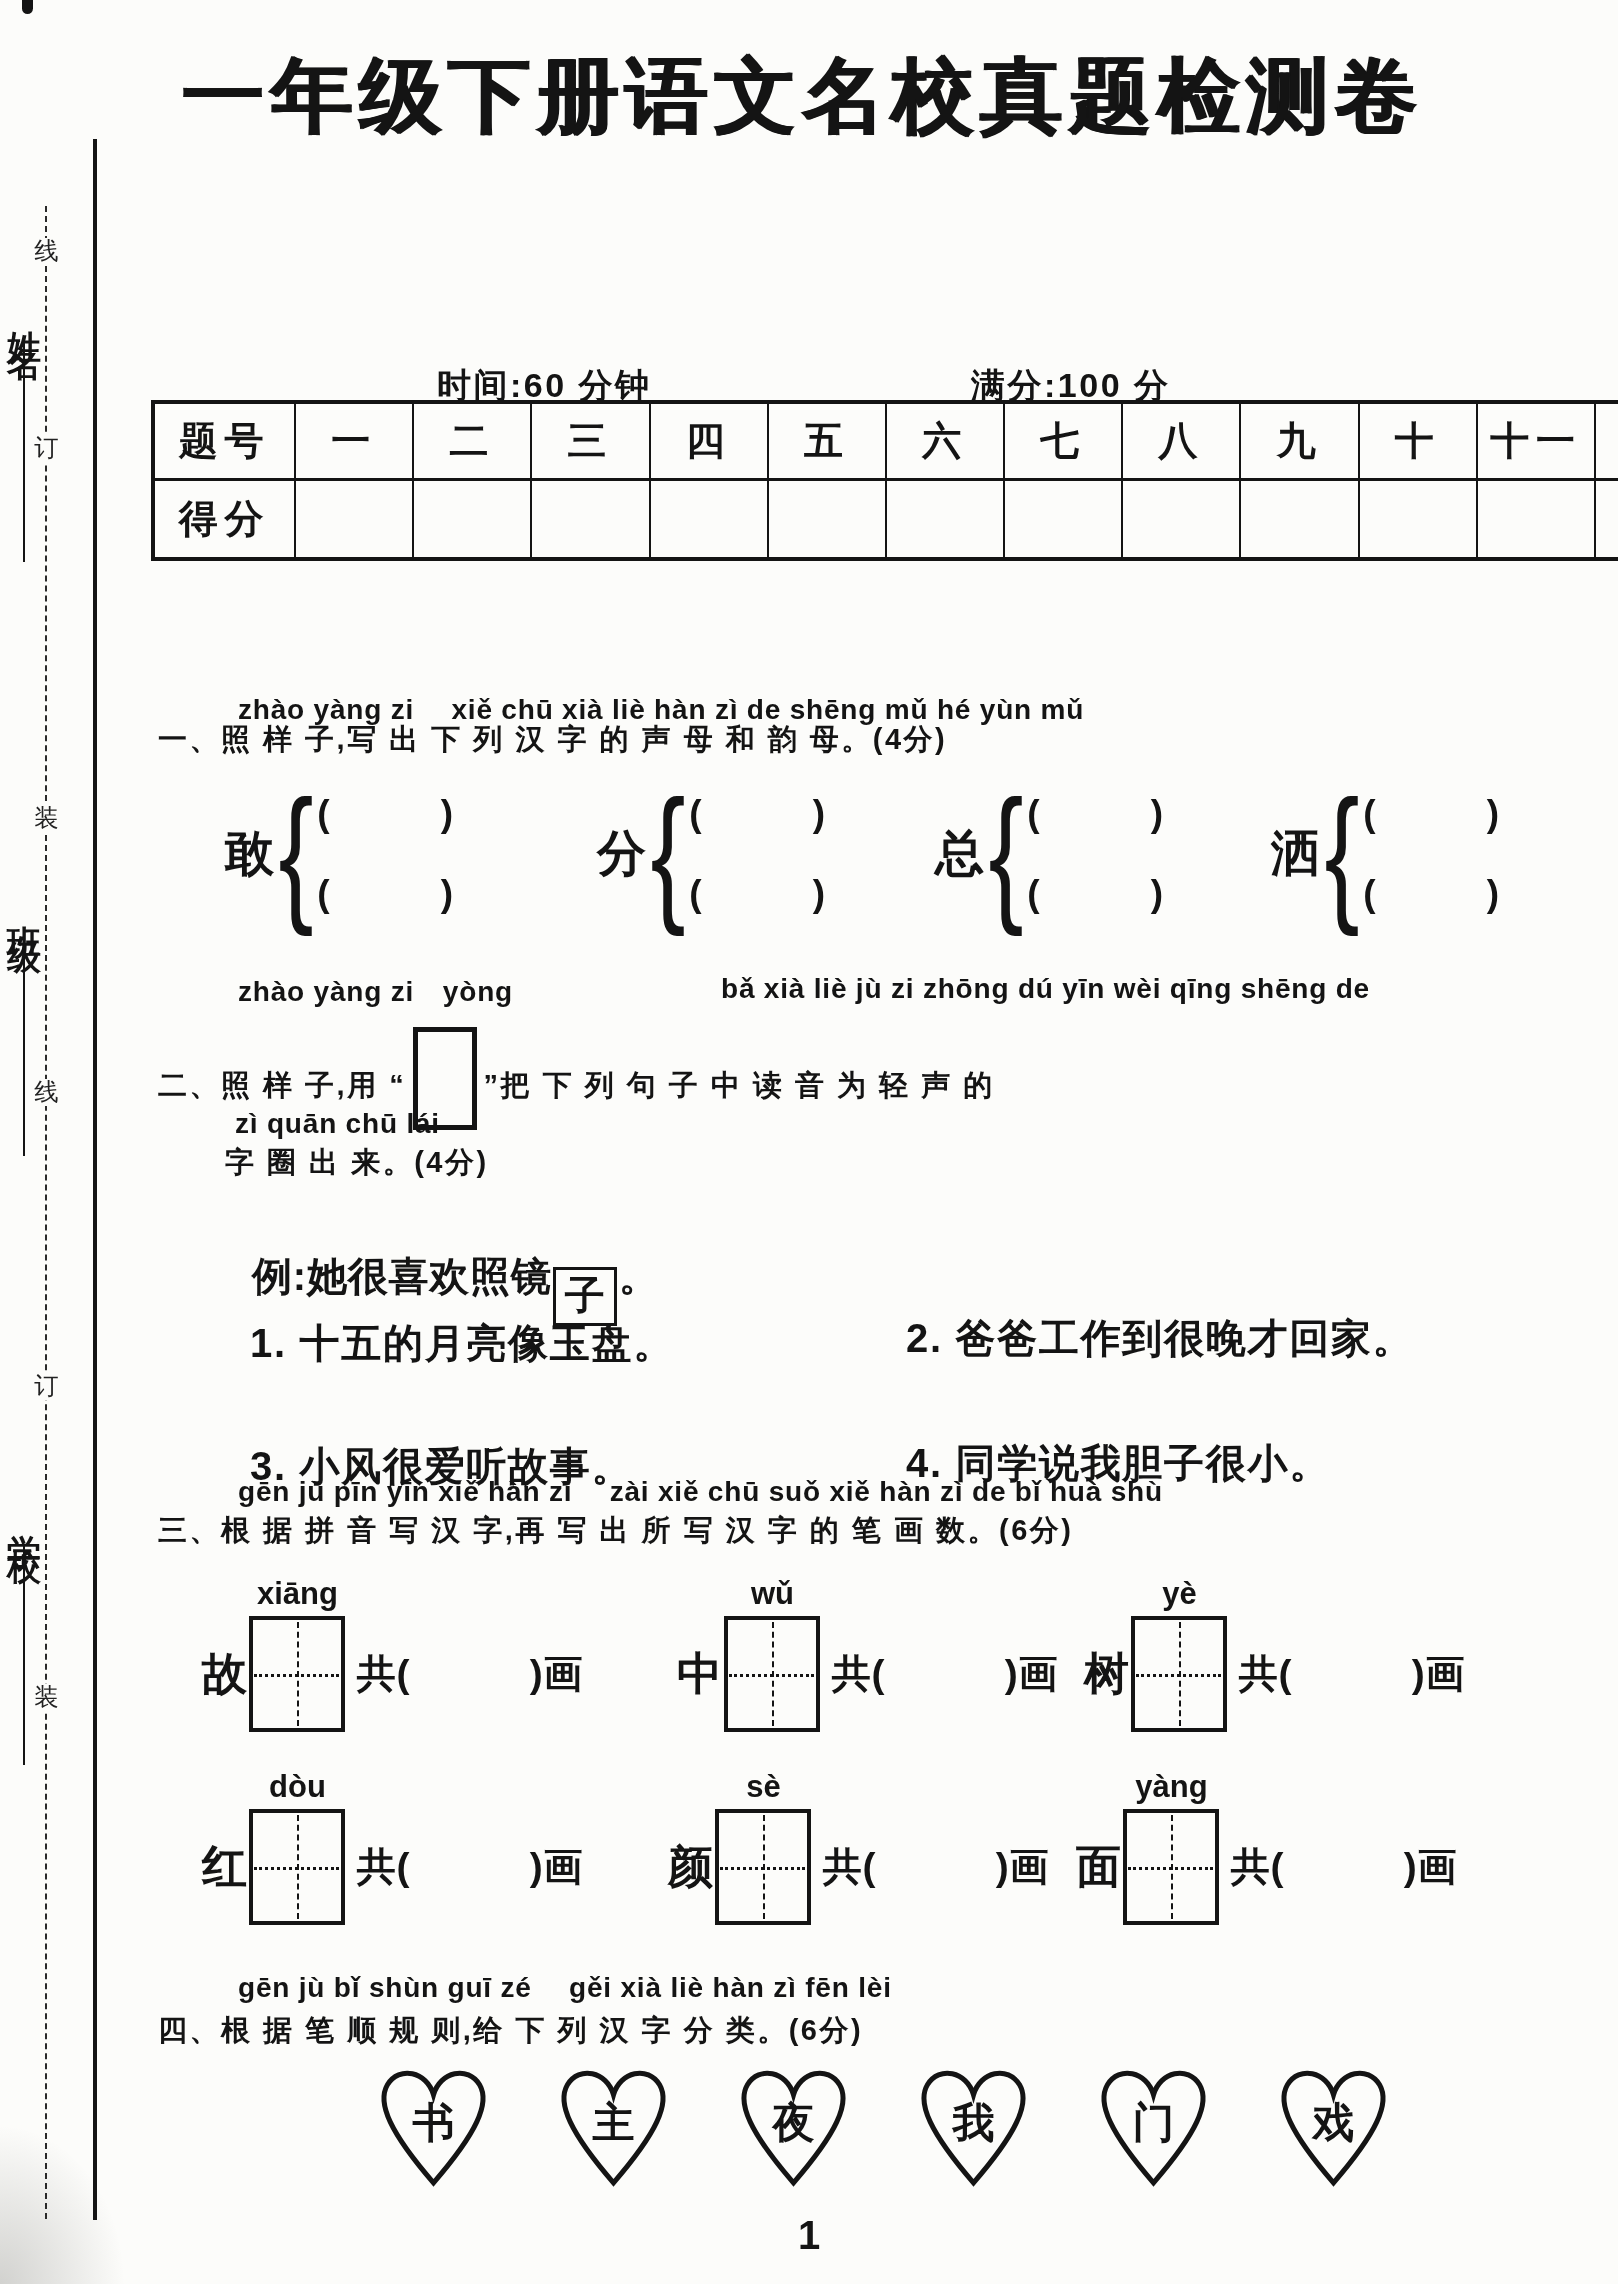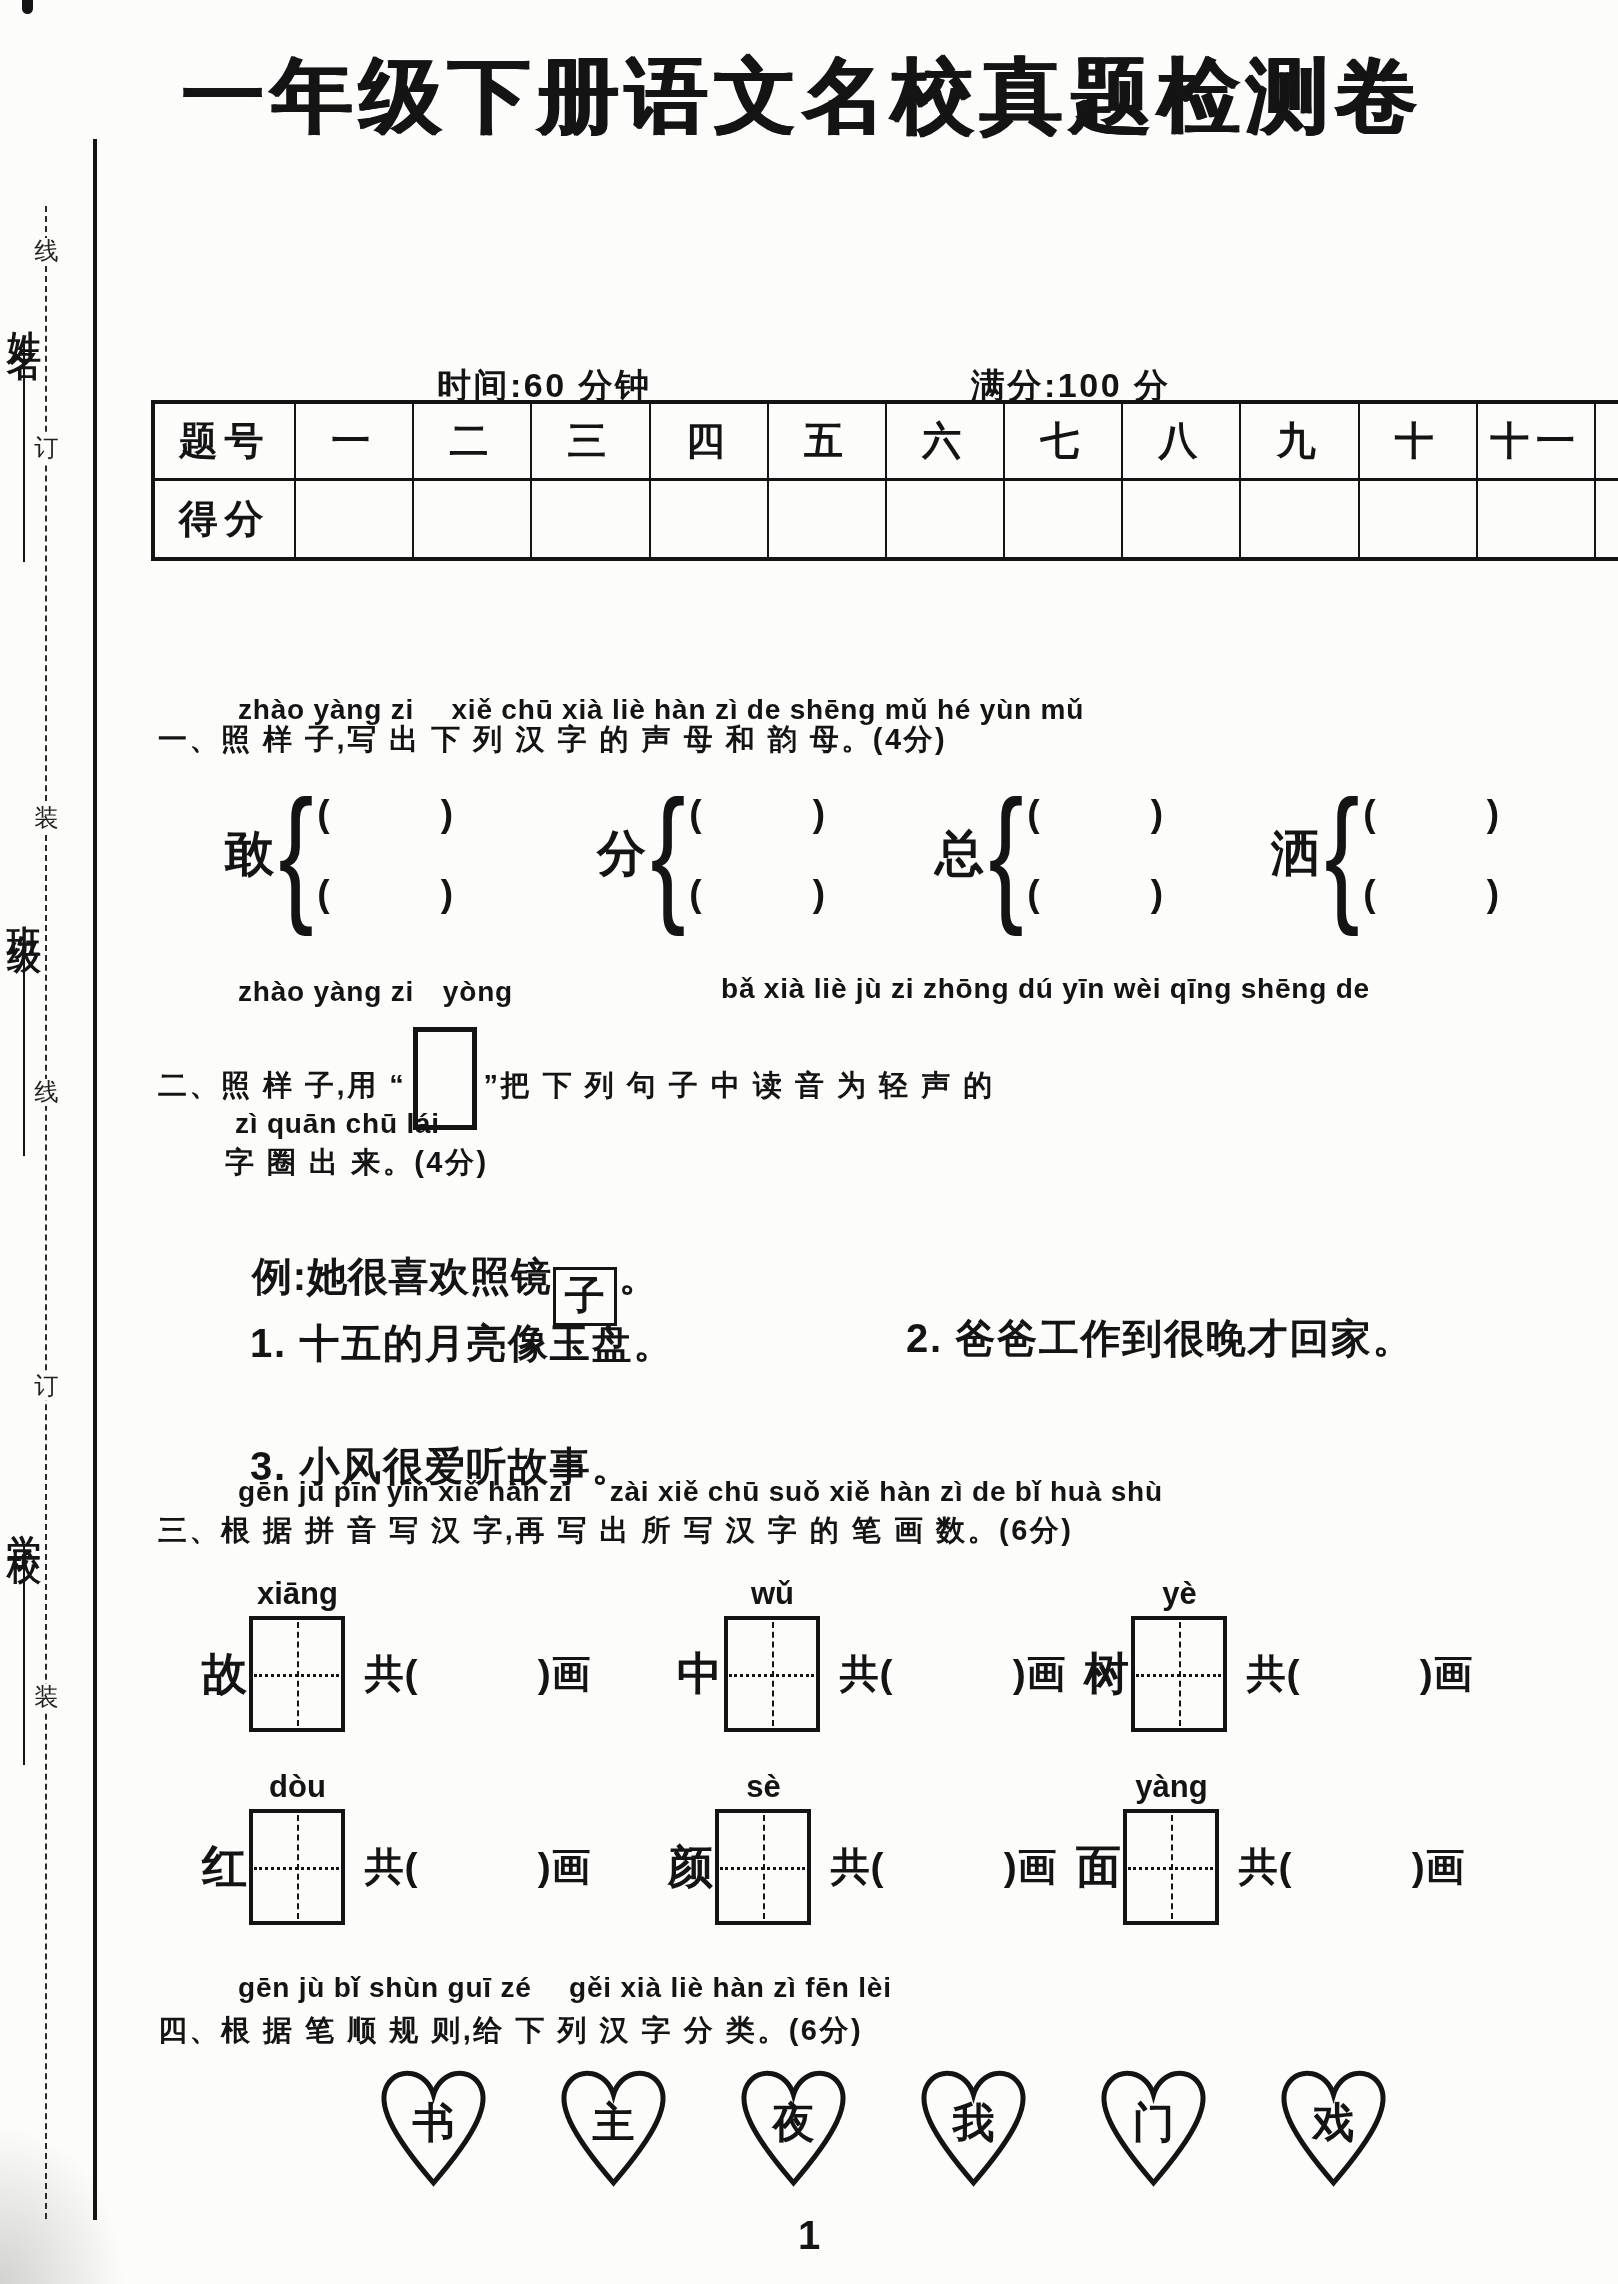--- a/index.html
+++ b/index.html
@@ -64,21 +64,21 @@
   }
   
   .q3-item{position:absolute; display:flex; align-items:center;}
   .q3-pin{position:absolute; top:-40px; left:44px; width:103px; text-align:center;
           font-size:31px; font-weight:700;}
   .q3-given{font-size:45px; font-weight:900;}
   .tzg{width:96px; height:116px; border:4.2px solid #141414; position:relative;
        box-sizing:border-box; margin-left:1.7px; background:#fcfcfa;}
   .tzg-v{position:absolute; left:50%; top:1.7px; bottom:1.7px; width:0; border-left:2.5px dashed #141414;}
   .tzg-h{position:absolute; top:50%; left:1.7px; right:1.7px; height:0; border-top:3.4px dotted #141414;}
-  .q3-count{font-size:39px; font-weight:800; margin-left:20px; letter-spacing:0.8px; white-space:nowrap;}
+  .q3-count{font-size:39px; font-weight:800; margin-left:12px; letter-spacing:0.8px; white-space:nowrap;}
   
   .hearts{position:absolute; left:374px; top:2061px; display:flex; gap:61px;}
   .heart{position:relative; width:119px; height:128px;}
   .heart svg{position:absolute; left:0; top:0;}
   .heart-char{
     position:absolute; left:0; right:0; top:34px; text-align:center;
     font-size:42px; font-weight:700;
   }
   
   .pagenum{position:absolute; left:0; right:0; top:2213px; text-align:center;
@@ -195,20 +195,21 @@
   <div class="pin" style="left:235px; top:1108px">zì quān chū lái</div>
   <div class="qtext" style="left:225px; top:1143px">字 圈 出 来。(4分)</div>
 
   <div class="ex" style="left:252px; top:1249px">
     <span>例:她很喜欢照镜</span><span class="boxed-char">子</span><span>。</span>
   </div>
 
   <div class="sentence" style="left:250px;  top:1316px">1. 十五的月亮像玉盘。</div>
   <div class="sentence" style="left:906px; top:1311px">2. 爸爸工作到很晚才回家。</div>
   <div class="sentence" style="left:250px;  top:1439px">3. 小风很爱听故事。</div>
+  <div class="sentence" style="left:906px; top:1436px">4. 同学说我胆子很小。</div>
 
   <div class="pin" style="left:238px; top:1473px">gēn jù pīn yīn xiě hàn zì　 zài xiě chū suǒ xiě hàn zì de bǐ huà shù</div>
   <div class="qtext" style="left:158px; top:1511px">三、根 据 拼 音 写 汉 字,再 写 出 所 写 汉 字 的 笔 画 数。(6分)</div>
 
   <div class="q3-item" style="left:202px; top:1616px">
     <span class="q3-pin">xiāng</span>
     <span class="q3-given">故</span>
     <span class="tzg">
         <i class="tzg-v"></i>
         <i class="tzg-h"></i>

